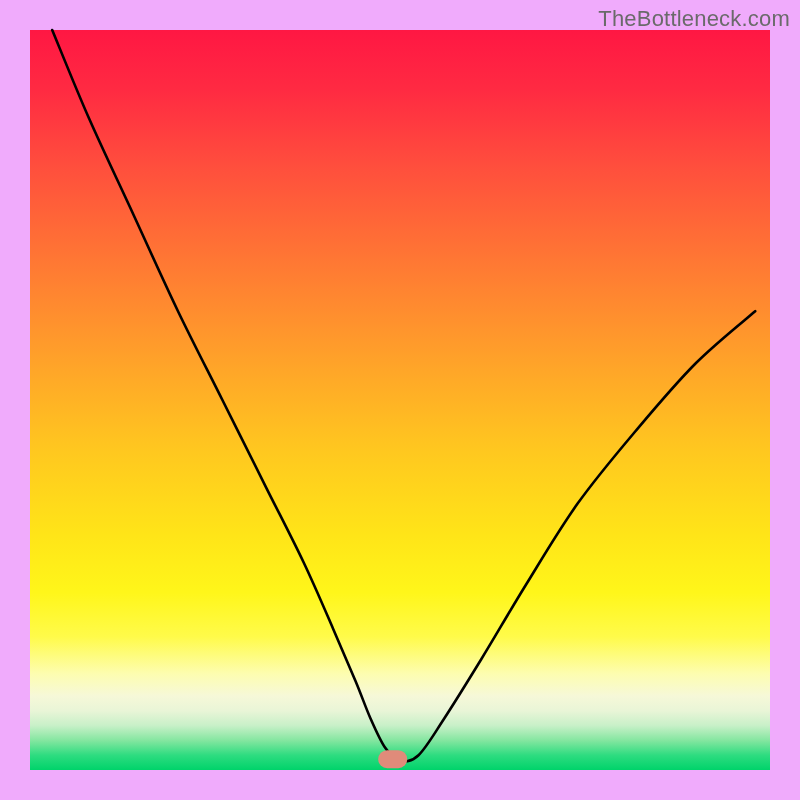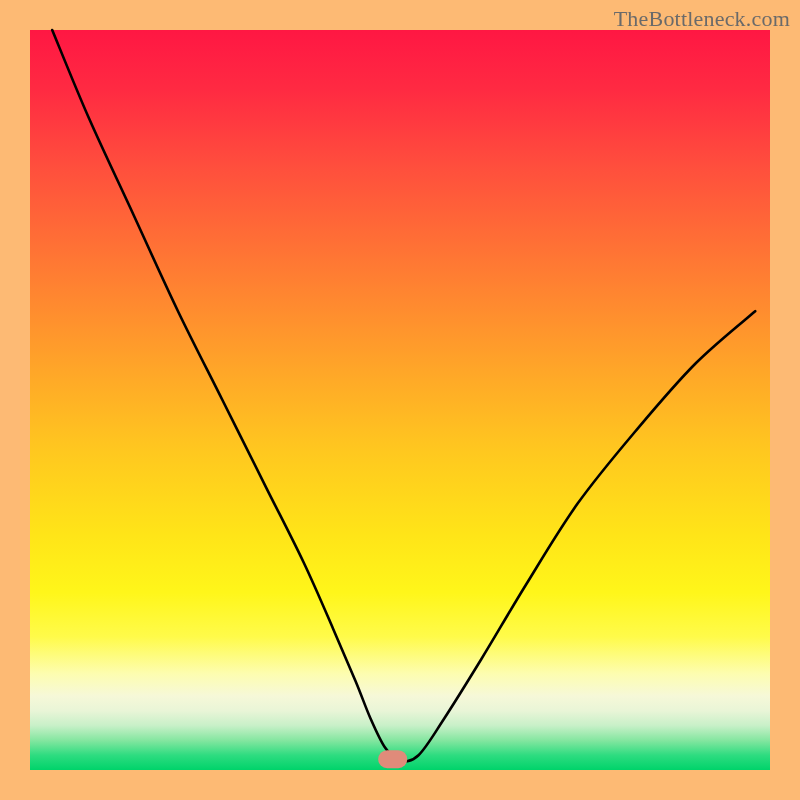--- a/index.html
+++ b/index.html
@@ -8,22 +8,21 @@
     width: 800px;
     height: 800px;
     background: #000;
     overflow: hidden;
     font-family: Arial, Helvetica, sans-serif;
   }
   .frame {
     position: relative;
     width: 800px;
     height: 800px;
-    background: #fdba74;
-    font-family: Liberation Serif, serif;
+    background: #f0abfc;
   }
   .plot-area {
     position: absolute;
     left: 30px;
     top: 30px;
     width: 740px;
     height: 740px;
     
     background: linear-gradient(
       to bottom,

